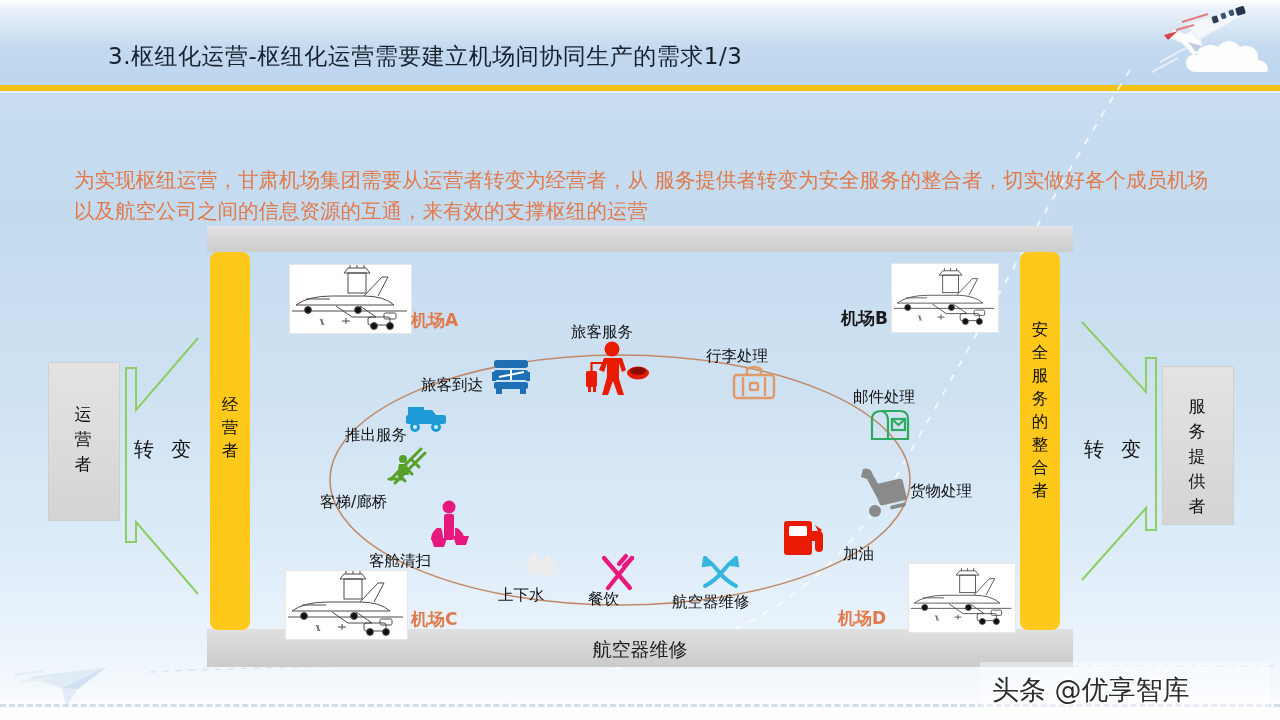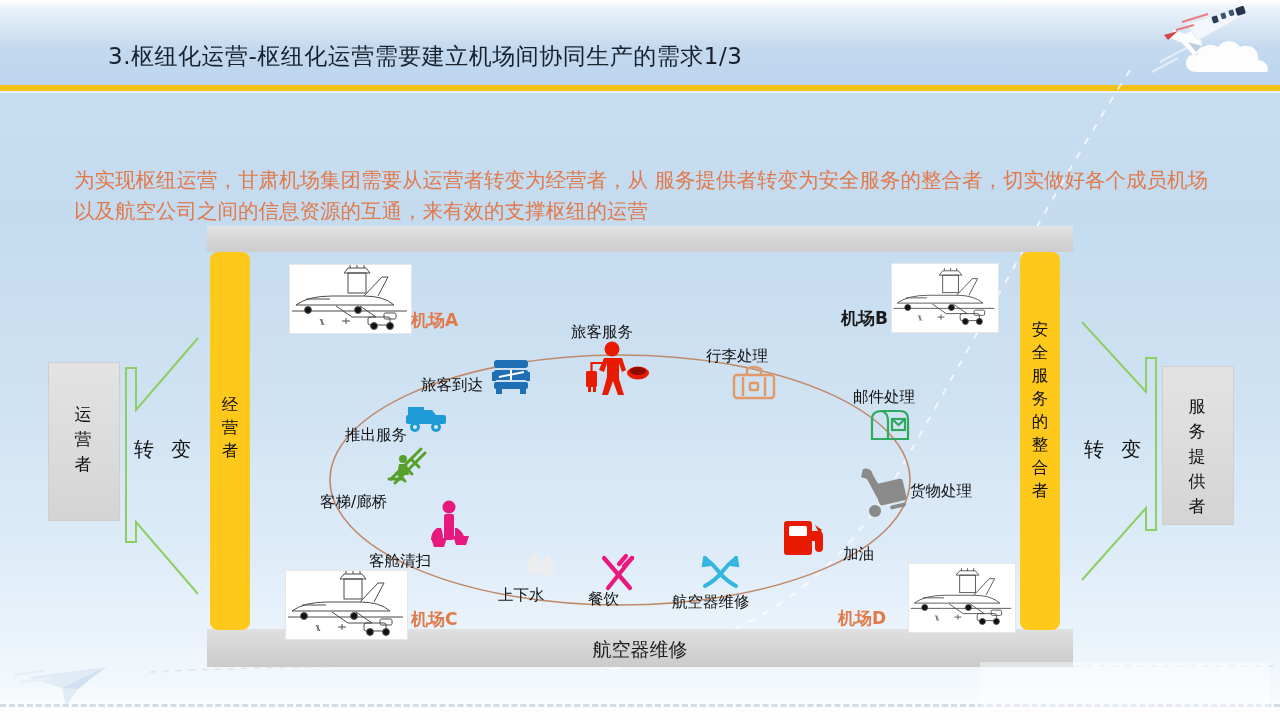--- a/index.html
+++ b/index.html
@@ -516,14 +516,15 @@
         <circle cx="84" cy="61" r="3.4" fill="#111"></circle>
         <circle cx="100" cy="61" r="3.4" fill="#111"></circle>
         <path d="M30 54 L34 60 M32 54 L32 60"></path>
         <path d="M52 56 L60 56 M56 53 L56 59"></path>
       </g>
     </svg>
   </div>
   <div id="ap-d-label" class="airport-label">机场D</div>
 
   <div id="watermark-bg"></div>
+  <div id="watermark">头条 @优享智库</div>
 
 </div>
 
 </body></html>

